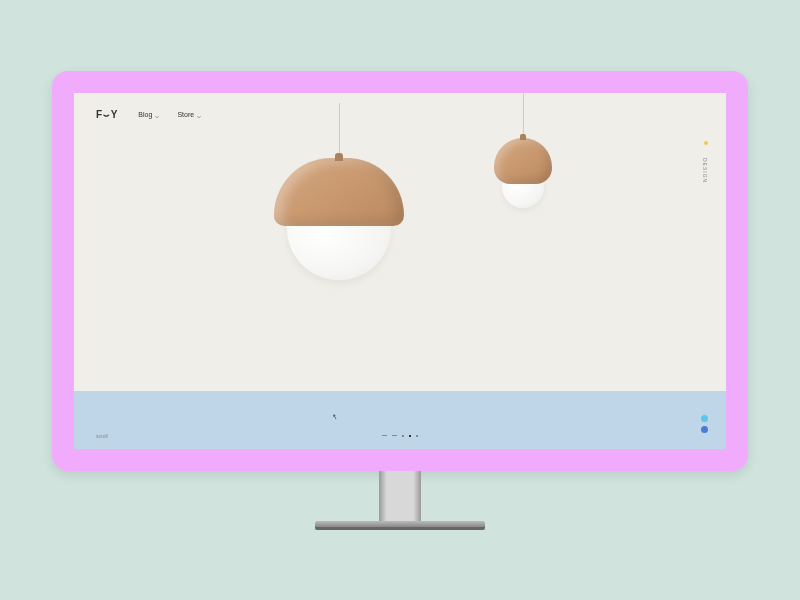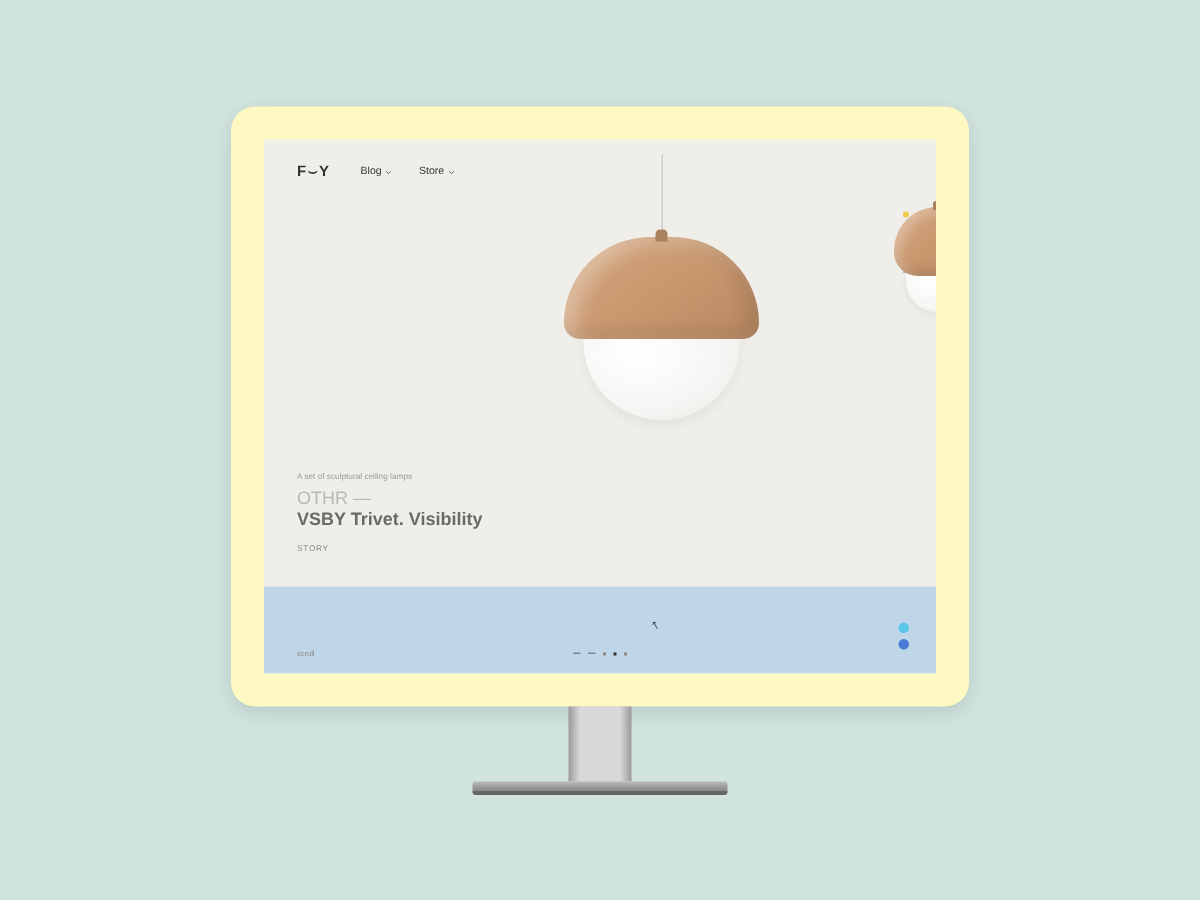--- a/index.html
+++ b/index.html
@@ -16,23 +16,23 @@
     }
     
     .monitor-assembly {
       position: relative;
       display: flex;
       flex-direction: column;
       align-items: center;
     }
     
     .monitor-frame {
-      width: 492px;
+      width: 696px;
       height: 400px;
-      background: #fef9c3;
+      background: #f0abfc;
       border-radius: 16px;
       padding: 22px;
       box-shadow: 0 4px 12px rgba(0,0,0,0.1);
     }
     
     .screen {
       width: 100%;
       height: 100%;
       background: #efeee9;
       position: relative;
@@ -364,26 +364,20 @@
         <div class="lamp-cap-1"></div>
         <div class="lamp-bulb-1"></div>
       </div>
 
       <div class="lamp-small">
         <div class="lamp-cord-2"></div>
         <div class="lamp-cap-2"></div>
         <div class="lamp-bulb-2"></div>
       </div>
 
-      <div class="content">
-        <div class="subtitle">A set of sculptural ceiling lamps</div>
-        <div class="title-1">OTHR —</div>
-        <div class="title-2">VSBY Trivet. Visibility</div>
-        <div class="story-link">STORY</div>
-      </div>
 
       <div class="bottom-bar">
         <div class="scroll-label">scroll</div>
         <div class="cursor-indicator">↖</div>
         <div class="dots">
           <span class="dash"></span>
           <span class="dash"></span>
           <span class="dot"></span>
           <span class="dot active"></span>
           <span class="dot"></span>

